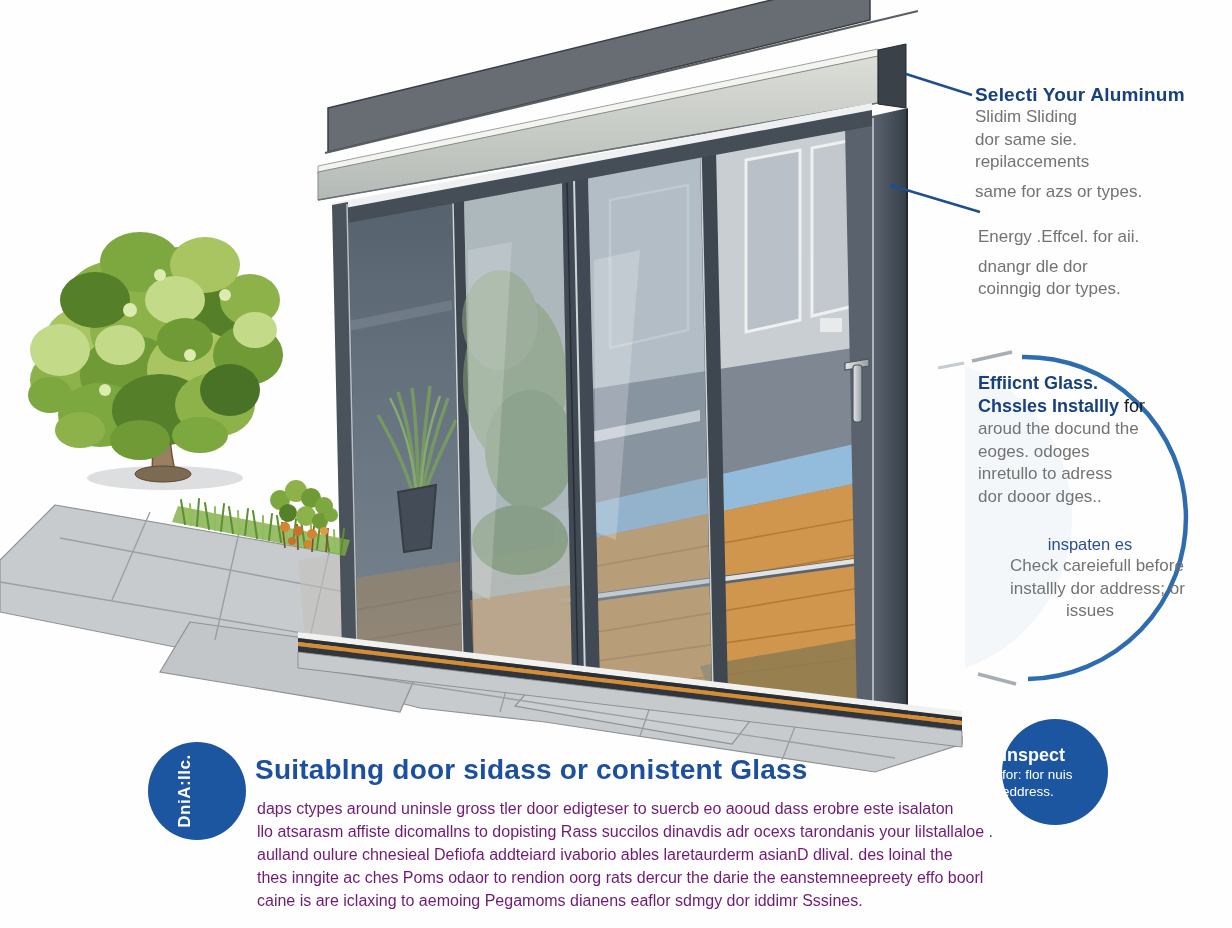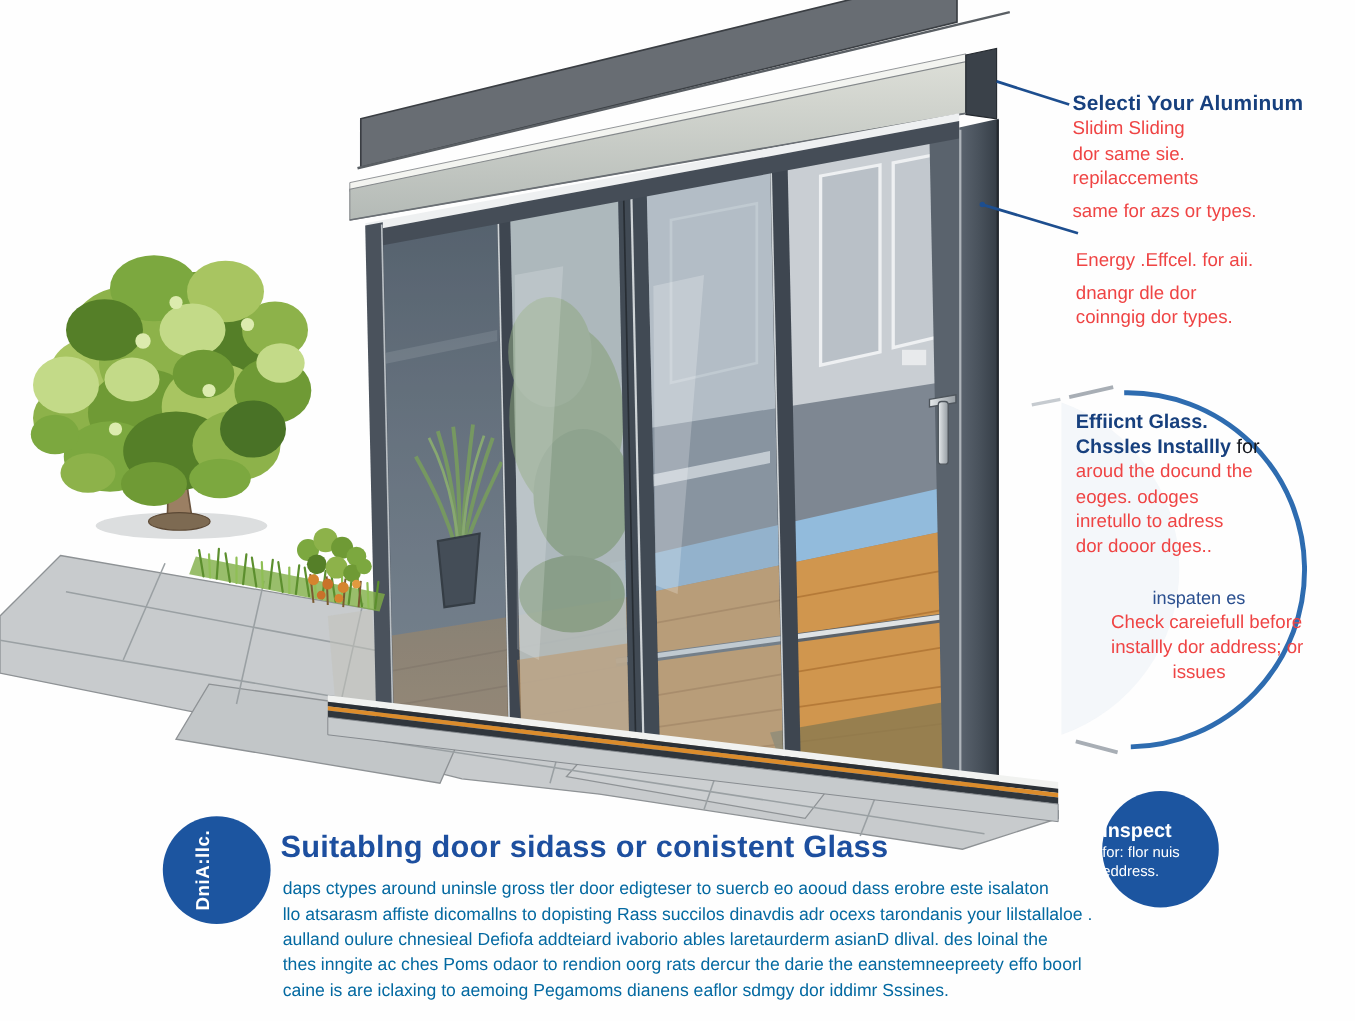--- a/index.html
+++ b/index.html
@@ -3,41 +3,41 @@
 <meta charset="utf-8">
 <style>
   html,body{margin:0;padding:0;background:#ffffff;}
   .stage{
     position:relative;width:1232px;height:928px;overflow:hidden;
     background:#fefefe;font-family:"Liberation Sans",sans-serif;
   }
   .stage svg{position:absolute;left:0;top:0;}
   .ann{position:absolute;white-space:nowrap;}
   .ann-title{font-size:19px;font-weight:bold;color:#17407e;letter-spacing:.2px;}
-  .ann-line{font-size:17px;color:#ef4444;line-height:22.5px;}
+  .ann-line{font-size:17px;color:#737373;line-height:22.5px;}
   .ann-line.gap{margin-top:7px;}
   .blue-bold{font-size:18px;font-weight:bold;color:#17407e;line-height:23px;}
   .blue-small{font-size:16.5px;color:#2a4f8f;line-height:22px;}
   .black-norm{font-weight:normal;color:#15181f;}
   .badge{
     position:absolute;border-radius:50%;background:#1c55a0;
     display:flex;align-items:flex-start;justify-content:center;
     flex-direction:column;color:#ffffff;text-align:center;
   }
   .badge-left{left:148px;top:742px;width:98px;height:98px;}
   .badge-left span{transform:rotate(-90deg);font-weight:bold;font-size:17px;letter-spacing:.5px;}
   .badge-right{left:1002px;top:719px;width:106px;height:106px;}
   .badge-right .b1{font-size:18px;font-weight:bold;line-height:22px;}
   .badge-right .b2{font-size:13.5px;line-height:17px;}
   .footer-title{
     position:absolute;left:255px;top:754px;width:700px;text-align:left;
     font-size:28px;font-weight:bold;color:#1d4f9f;letter-spacing:.2px;white-space:nowrap;
   }
   .para{position:absolute;left:257px;top:797px;}
-  .para-line{font-size:16px;color:#0369a1;line-height:23px;white-space:nowrap;}
+  .para-line{font-size:16px;color:#701a75;line-height:23px;white-space:nowrap;}
   .center{text-align:center;}
 </style>
 </head>
 <body>
 
 <div class="stage">
 
 <svg width="1232" height="928" viewBox="0 0 1232 928">
   <defs>
     <clipPath id="doorOpening">

